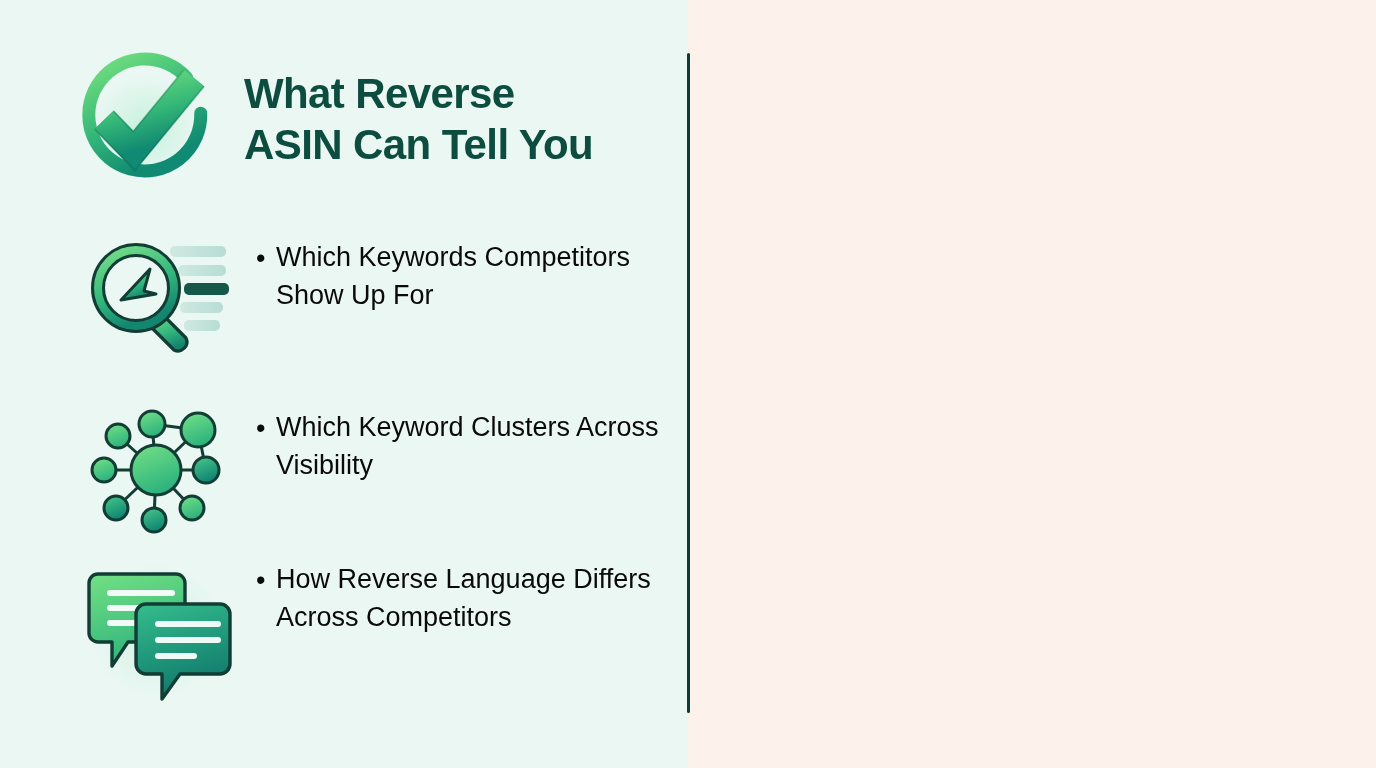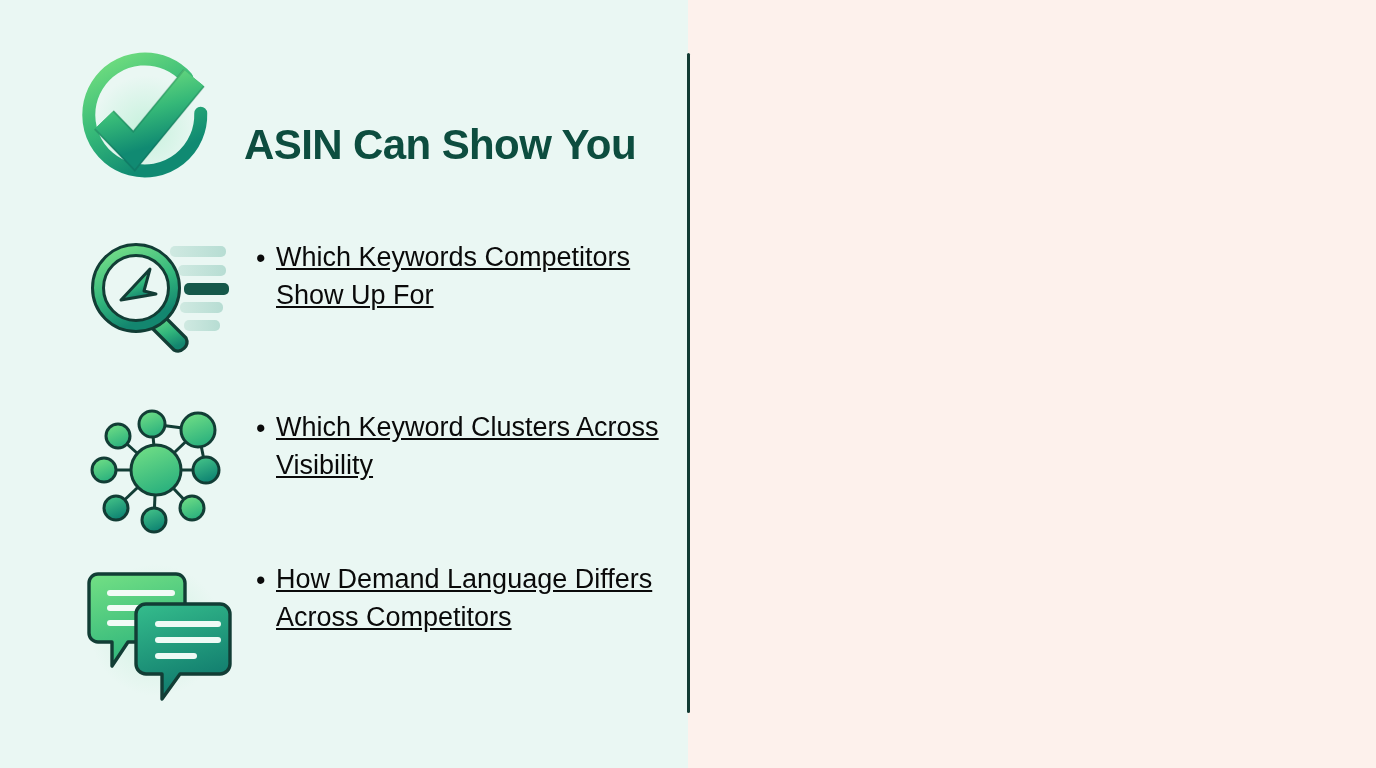--- a/index.html
+++ b/index.html
@@ -36,21 +36,21 @@
   .row{position:absolute;display:flex;align-items:flex-start;}
   .row .ricon{flex:0 0 auto;position:relative;}
   .row .rtext{
     display:flex;align-items:flex-start;
     font-size:27px;line-height:1.42;color:#0a0a0a;font-weight:500;
   }
   .row .bullet{
     flex:0 0 auto;width:20px;margin-top:1px;
     font-size:27px;line-height:1.42;color:#0a0a0a;
   }
-  .row .label{flex:1 1 auto;text-decoration:underline;}
+  .row .label{flex:1 1 auto;}
 
   .l-row{left:86px;width:590px;}
   .l-row .rtext{margin-left:20px;}
 
   .l1{top:238px;} .l2{top:408px;} .l3{top:560px;}
 
   svg{display:block;overflow:visible;}
 </style>
 </head>
 <body>
@@ -79,22 +79,22 @@
           </defs>
           <circle cx="76" cy="80" r="54" fill="url(#gGlowG)"></circle>
           <path d="M122 40 A56 56 0 1 0 131 77" fill="none" stroke="url(#gGreen)" stroke-width="13" stroke-linecap="round" transform="rotate(-8 75 75)"></path>
           <path d="M34 76 L64 107 L124 34" fill="none" stroke="url(#gGreen)" stroke-width="27" stroke-linejoin="miter" stroke-linecap="butt"></path>
           <path d="M34 76 L64 107 L124 34" fill="none" stroke="#0e4f40" stroke-width="28" stroke-opacity="0.22" stroke-linejoin="miter" stroke-linecap="butt"></path>
           <path d="M34 76 L64 107 L124 34" fill="none" stroke="url(#gGreen)" stroke-width="24" stroke-linejoin="miter" stroke-linecap="butt"></path>
         </svg>
       </div>
       <div class="htxt">
         <h1>
-          <br>
-          <span>ASIN Can Show You</span>
+          <span>What Reverse</span><br>
+          <span>ASIN Can Tell You</span>
         </h1>
       </div>
     </div>
 
     <div class="row l-row l1">
       <div class="ricon">
         <svg width="150" height="125" viewBox="0 0 150 125">
           <defs>
             <linearGradient id="mg1" x1="0" y1="0" x2="0.4" y2="1">
               <stop offset="0%" stop-color="#7ae089"></stop>
@@ -194,21 +194,21 @@
           <path d="M60 44 h74 a10 10 0 0 1 10 10 v50 a10 10 0 0 1 -10 10 h-40 l-18 25 v-25 h-16 a10 10 0 0 1 -10 -10 v-50 a10 10 0 0 1 10 -10 z" fill="url(#sb2)" stroke="#123d35" stroke-width="3.4" stroke-linejoin="round"></path>
           <g stroke="#eefaf5" stroke-width="6" stroke-linecap="round">
             <line x1="72" y1="64" x2="132" y2="64"></line>
             <line x1="72" y1="80" x2="132" y2="80"></line>
             <line x1="72" y1="96" x2="108" y2="96"></line>
           </g>
         </svg>
       </div>
       <div class="rtext">
         <span class="bullet">•</span>
-        <span class="label">How Demand Language Differs Across Competitors</span>
+        <span class="label">How Reverse Language Differs Across Competitors</span>
       </div>
     </div>
   </div>
 
   <div class="col r">
 
     
 
     
     

